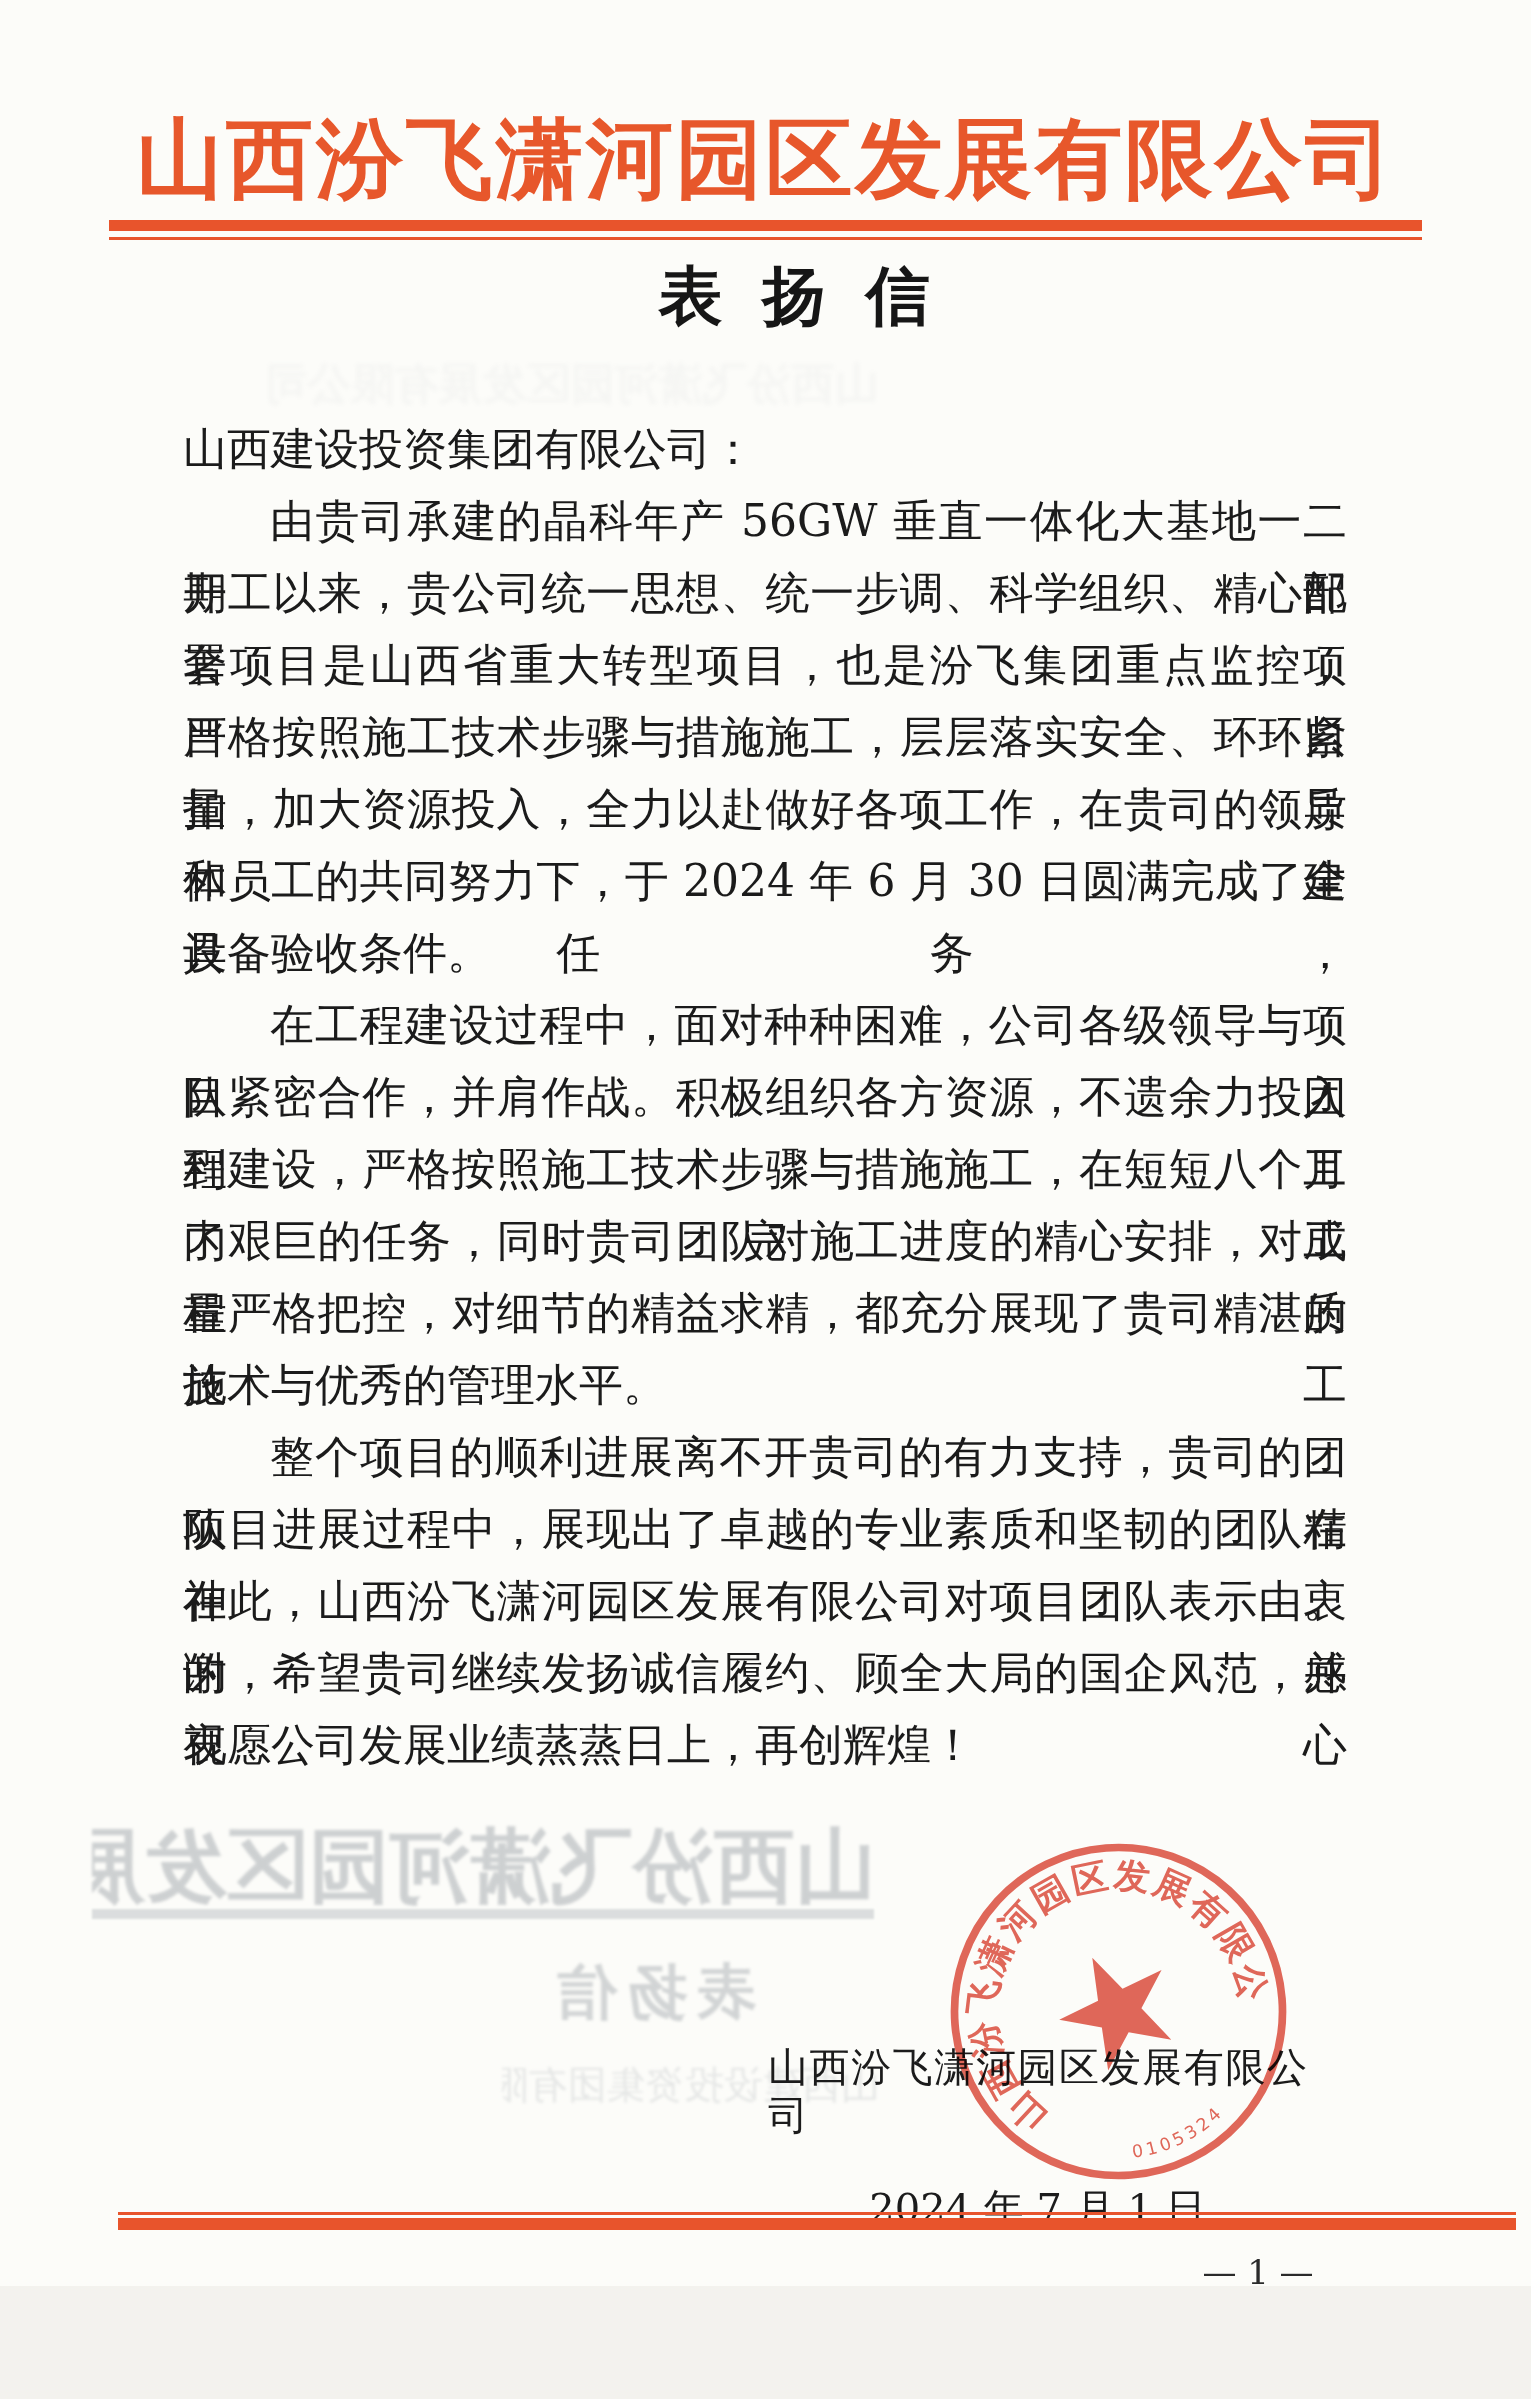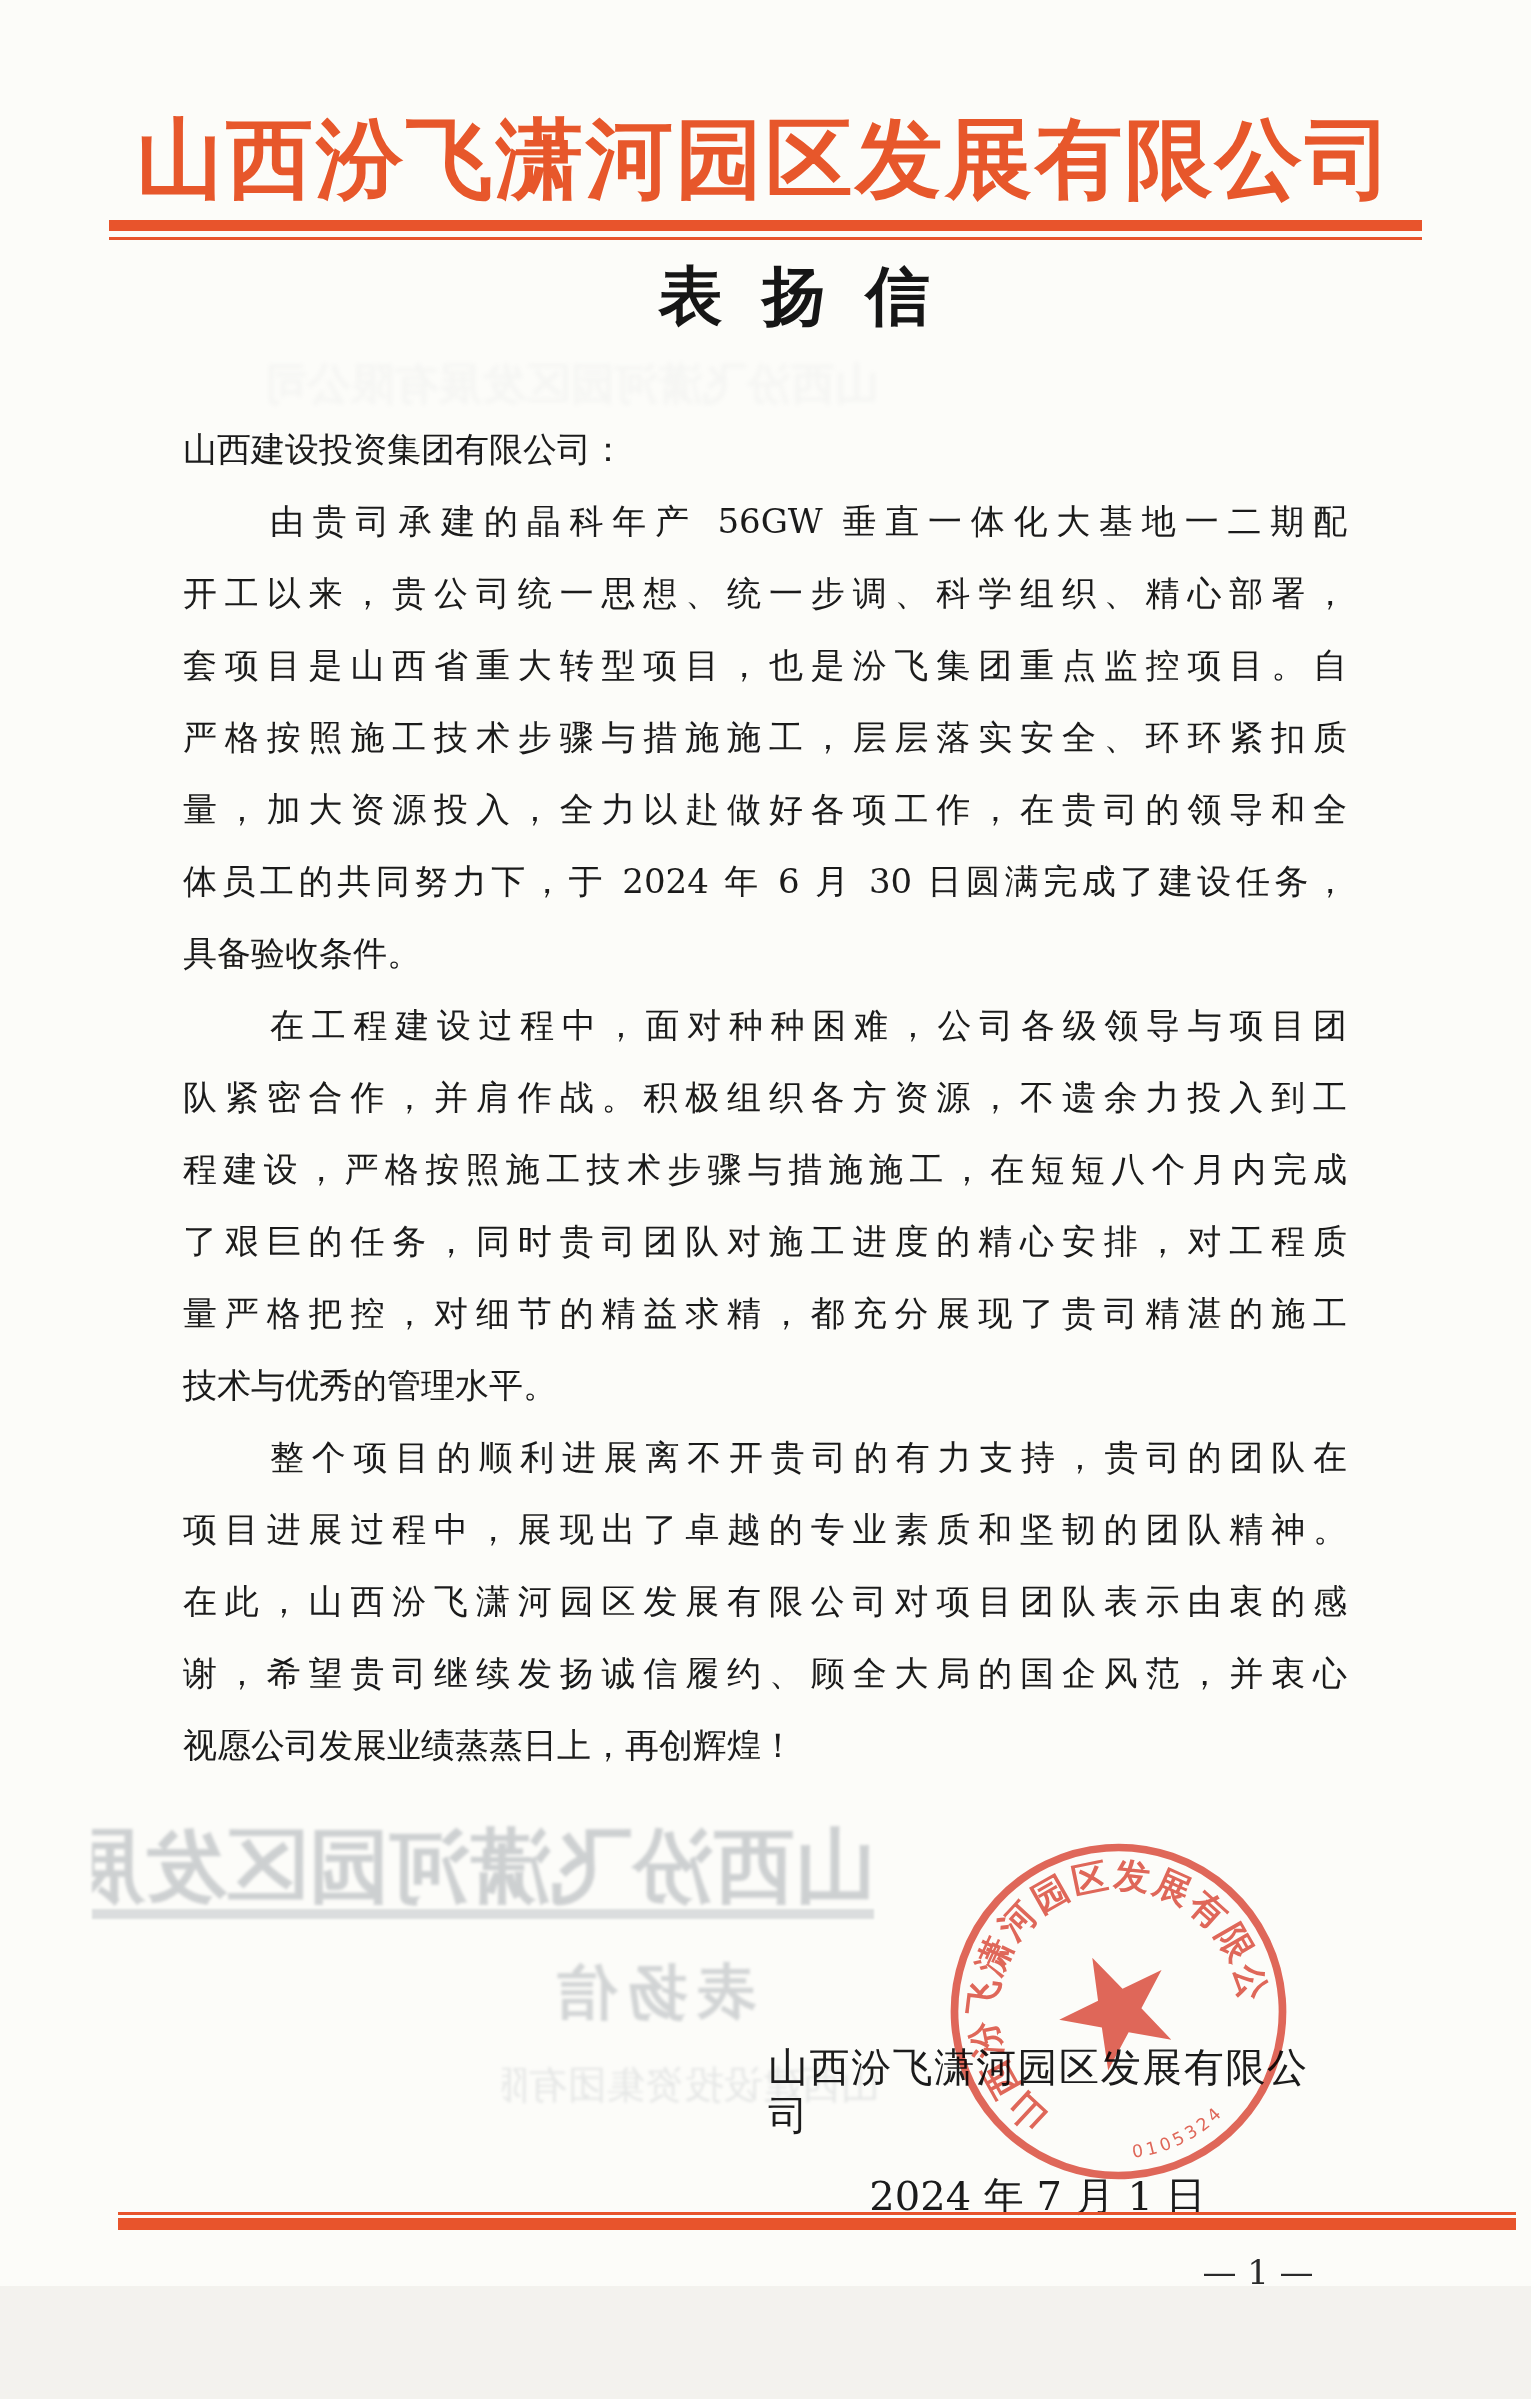--- a/index.html
+++ b/index.html
@@ -20,27 +20,27 @@
   .rule-thin-top{left:109px;top:237px;width:1313px;height:2.9px;}
   
   .letter-title{
     top:253px;left:0;width:100%;text-align:center;
     font-size:64px;font-weight:700;color:#161616;letter-spacing:8.7px;
     white-space:nowrap;
     margin-left:33px;
   }
   
   .bodytext{left:183px;top:413px;width:1164px;color:#1b1b1b;}
-  .bline{height:72px;line-height:72px;font-size:34px;white-space:nowrap;}
+  .bline{height:72px;line-height:72px;font-size:44px;white-space:nowrap;}
   .bline.j{white-space:normal;text-align:justify;text-align-last:justify;}
   .bline.ind{text-indent:87px;}
   
   .sigblock{left:768px;top:2043px;width:539px;color:#1b1b1b;}
   .sig-name{font-size:40px;line-height:48px;text-align:justify;text-align-last:justify;}
-  .sig-date{margin-top:30px;font-size:40px;text-align:center;white-space:nowrap;}
+  .sig-date{margin-top:42px;font-size:40px;text-align:center;white-space:nowrap;}
   
   .seal{left:941px;top:1834px;width:355px;height:355px;opacity:.82;mix-blend-mode:multiply;}
   
   .rule-thin-bot{left:118px;top:2212px;width:1398px;height:2.9px;}
   .rule-thick-bot{left:118px;top:2218px;width:1398px;height:11.6px;}
   .page-number{left:1195px;top:2252px;width:126px;text-align:center;font-size:34px;color:#2a2a2a;white-space:nowrap;}
   .bottom-strip{left:0;top:2286px;width:1531px;height:113px;background:#f3f2ee;}
   
   .ghost{color:#8e959c;transform:scaleX(-1);filter:blur(1.4px);white-space:nowrap;overflow:hidden;}
   .ghost-header{left:92px;top:1813px;width:782px;height:97px;font-size:81px;font-weight:700;opacity:.42;}

